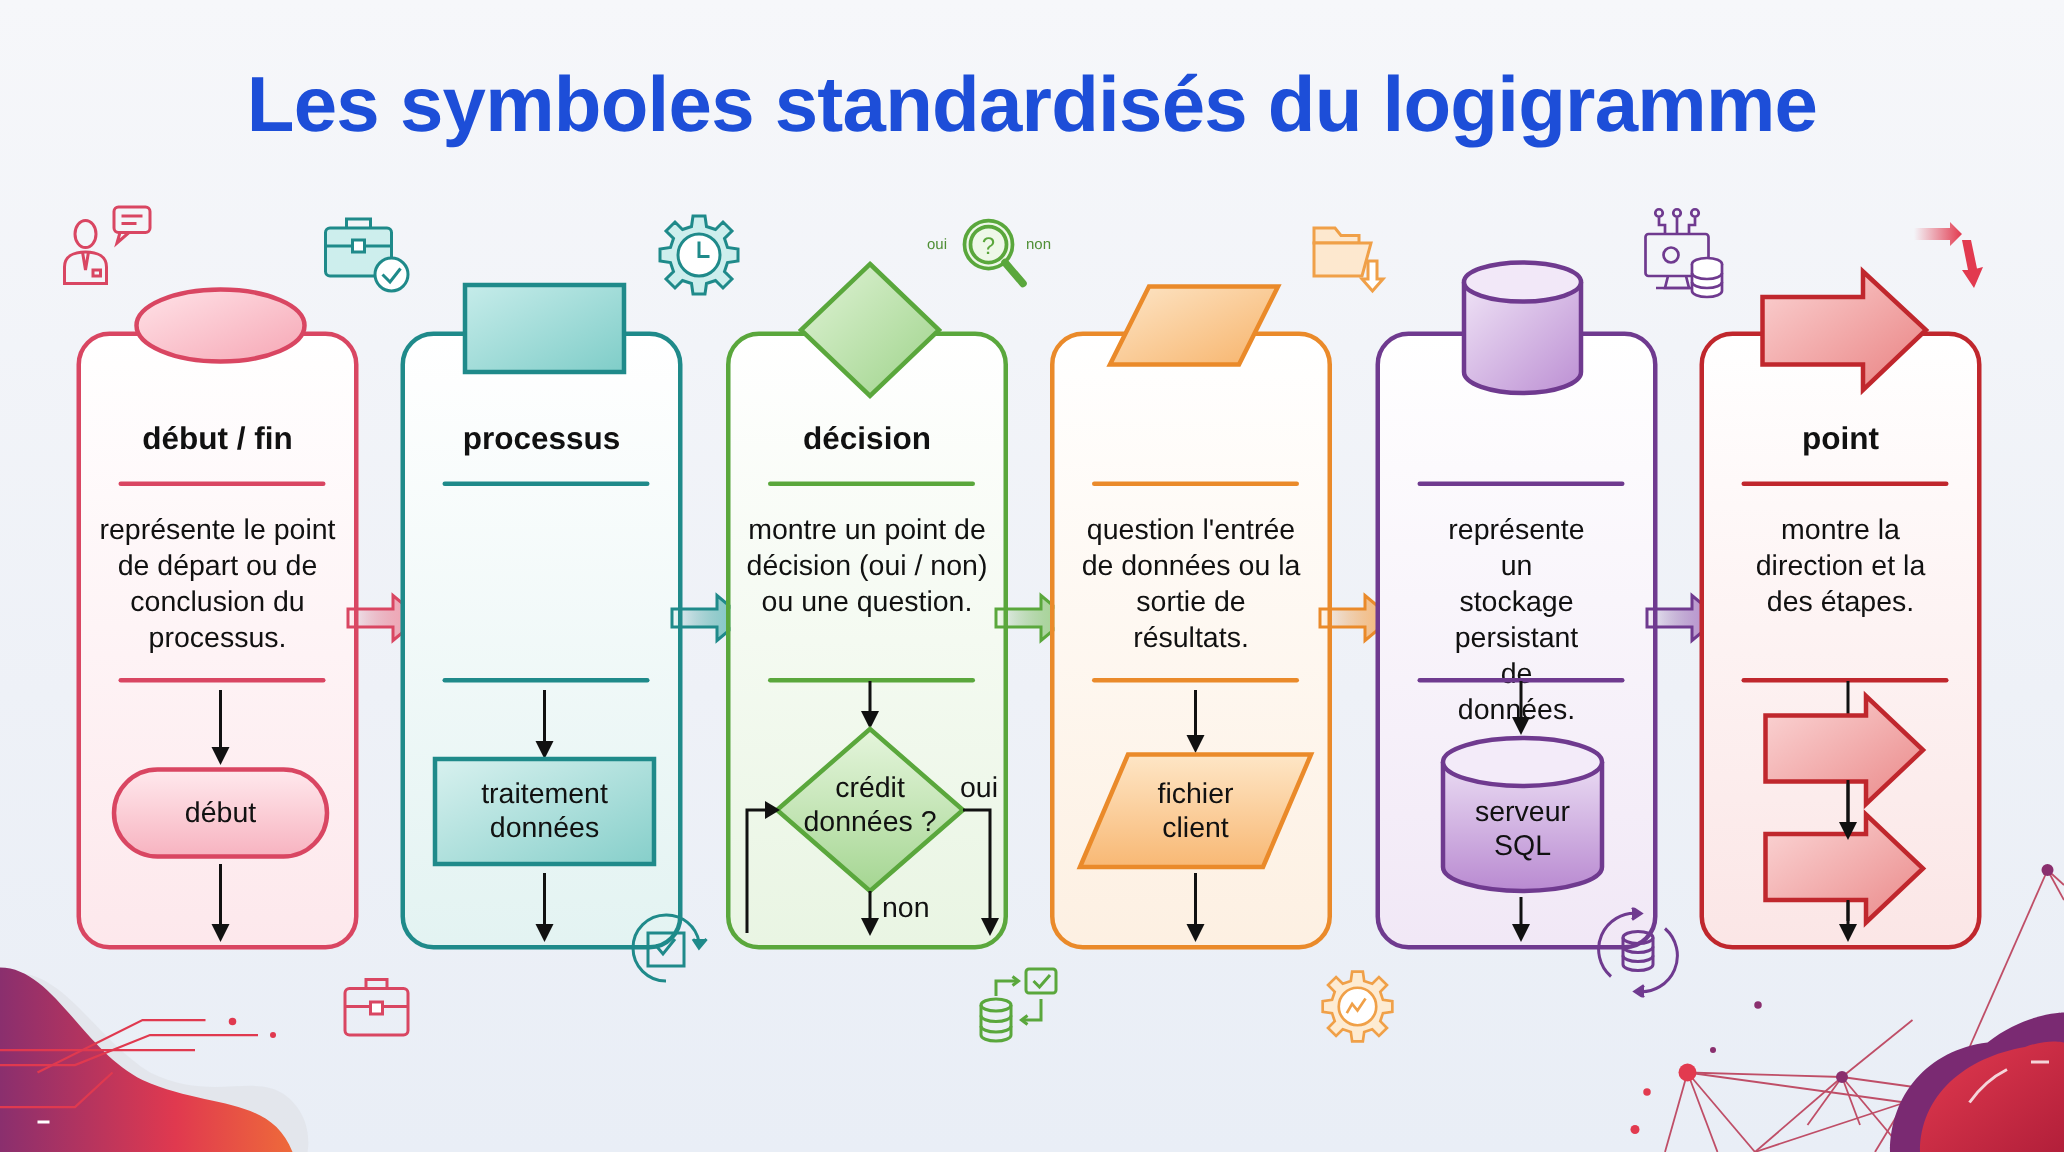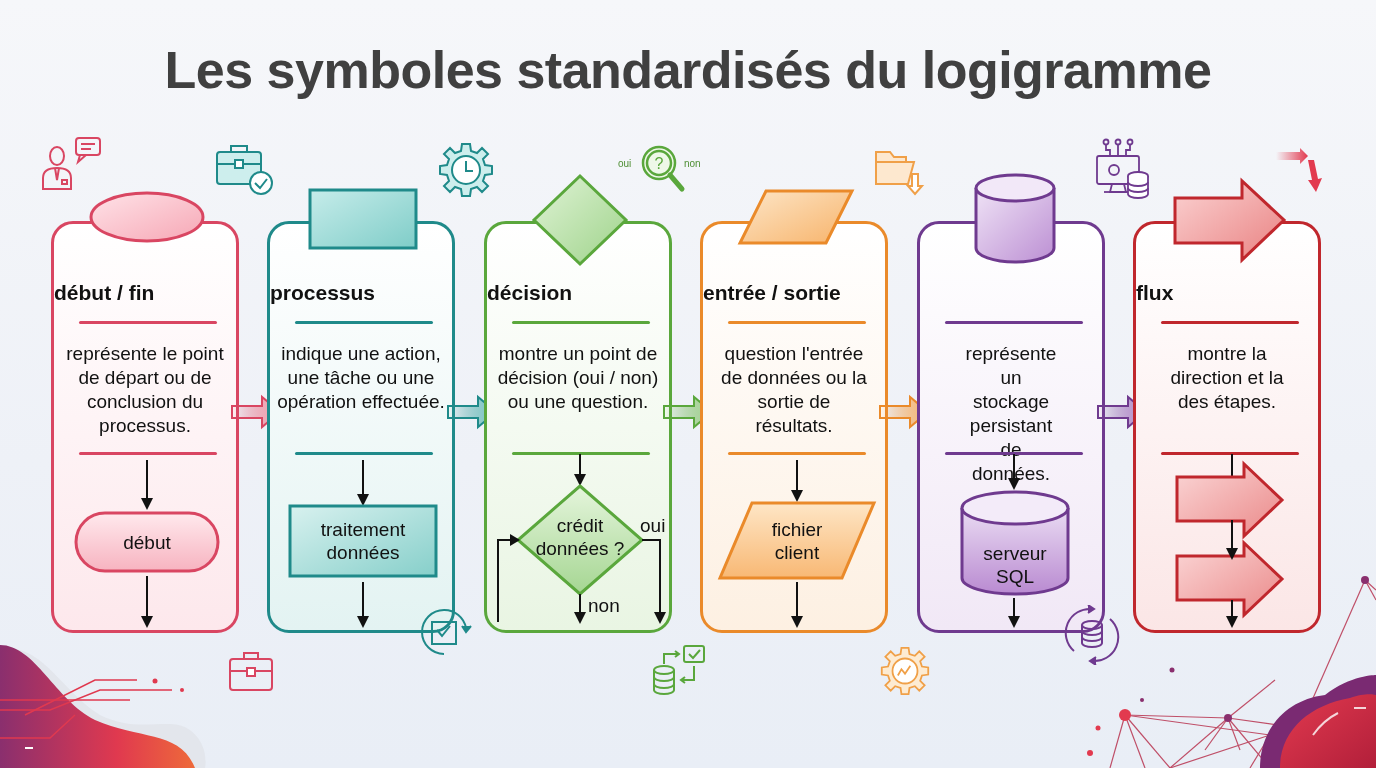--- a/index.html
+++ b/index.html
@@ -11,21 +11,21 @@
   }
   .title {
     position:absolute; left:0; top:40px; width:1376px; text-align:center;
     font-size:52px; font-weight:bold; letter-spacing:-0.5px;
   }
   .card {
     position:absolute; top:221px; width:188px; height:412px;
     border:3px solid; border-radius:22px; box-sizing:border-box;
   }
   .card .heading {
-    position:absolute; top:57px; left:0; width:100%; 
+    position:absolute; top:57px; left:0; width:100%; text-align:center;
     font-size:21px; font-weight:bold; white-space:nowrap;
   }
   .card .rule1, .card .rule2 {
     position:absolute; left:25px; width:138px; height:3px; border-radius:2px;
   }
   .card .rule1 { top:97px; }
   .card .rule2 { top:228px; }
   .card .desc {
     position:absolute; top:118px; left:0; width:100%; text-align:center;
     font-size:19px; line-height:24px;
@@ -91,21 +91,21 @@
   <circle cx="62" cy="90" r="2.5" fill="#8a2f6e"></circle>
   <circle cx="32" cy="120" r="2" fill="#8a2f6e"></circle>
   <circle cx="-12" cy="148" r="2.5" fill="#e23a4f"></circle>
   <circle cx="-20" cy="173" r="3" fill="#e23a4f"></circle>
   <path d="M150 188 C 150 150, 175 120, 215 115 C 240 95, 266 95, 266 95 L266 188 Z" fill="#7a2a72"></path>
   <path d="M170 188 C 170 150, 200 125, 240 118 C 256 112, 266 115, 266 115 L266 188 Z" fill="url(#gblobR)"></path>
   <path d="M203 155 C 210 145, 218 138, 228 133" stroke="#fff" stroke-width="2" fill="none" opacity="0.8"></path>
   <rect x="244" y="127" width="12" height="2" fill="#fff" opacity="0.8"></rect>
 </svg>
 
-<div class="title" style="color:#404040">Les symboles standardisés du logigramme</div>
+<div class="title" style="color:#1d4ed8">Les symboles standardisés du logigramme</div>
 
 <div class="card" style="left:51px;border-color:#d94662;background:linear-gradient(180deg,#fff 0%,#fde8ec 100%)">
   <div class="heading">début / fin</div>
   <div class="rule1" style="background:#d94662"></div>
   <div class="desc" style="padding:0 8px;box-sizing:border-box">représente le point de départ ou de conclusion du processus.</div>
   <div class="rule2" style="background:#d94662"></div>
 </div>
 <svg class="abs" style="left:88px;top:190px" width="118" height="56">
   <defs>
       <linearGradient id="g1" x1="0" y1="0" x2="1" y2="1">
@@ -160,21 +160,20 @@
     <rect x="2" y="9" width="42" height="31" rx="3"></rect>
       <path d="M16 9 L16 3 L30 3 L30 9"></path>
     <path d="M2 21 L44 21"></path>
       <rect x="19" y="18" width="8" height="8" fill="#fff"></rect>
   </g>
 </svg>
 
 <div class="card" style="left:267px;border-color:#1f8a8a;background:linear-gradient(180deg,#fff 0%,#e3f3f2 100%)">
   <div class="heading">processus</div>
   <div class="rule1" style="background:#1f8a8a"></div>
-  <div class="desc">indique une action, une tâche ou une opération effectuée.</div>
   <div class="rule2" style="background:#1f8a8a"></div>
 </div>
 <svg class="abs" style="left:308px;top:188px" width="112" height="64">
   <defs>
       <linearGradient id="g2" x1="0" y1="0" x2="1" y2="1">
         <stop offset="0" stop-color="#c6ecea"></stop>
         <stop offset="1" stop-color="#7fcdc8"></stop>
       </linearGradient>
     </defs>
   <rect x="2" y="2" width="106" height="58" fill="url(#g2)" stroke="#1f8a8a" stroke-width="3"></rect>
@@ -303,21 +302,20 @@
     <rect x="34" y="2" width="20" height="16" rx="2"></rect>
       <path d="M39 10 L43 14 L50 6"></path>
     <path d="M14 20 L14 10 L28 10"></path>
       <path d="M25 7 L29 10 L25 13"></path>
     <path d="M44 22 L44 36 L32 36"></path>
       <path d="M35 33 L31 36 L35 39"></path>
   </g>
 </svg>
 
 <div class="card" style="left:700px;border-color:#ea8a2a;background:linear-gradient(180deg,#fff 0%,#fdf0e2 100%)">
-  <div class="heading">entrée / sortie</div>
   <div class="rule1" style="background:#ea8a2a"></div>
   <div class="desc" style="padding:0 16px;box-sizing:border-box">question l'entrée de données ou la sortie de résultats.</div>
   <div class="rule2" style="background:#ea8a2a"></div>
 </div>
 <svg class="abs" style="left:738px;top:189px" width="116" height="58">
   <defs>
       <linearGradient id="g4" x1="0" y1="0" x2="1" y2="1">
         <stop offset="0" stop-color="#fde6c8"></stop>
         <stop offset="1" stop-color="#f7b36a"></stop>
       </linearGradient>
@@ -389,21 +387,21 @@
 <svg class="abs" style="left:959px;top:488px" width="112" height="110">
   <defs>
       <linearGradient id="g5b" x1="0" y1="0" x2="0" y2="1">
         <stop offset="0" stop-color="#eadcf3"></stop>
         <stop offset="1" stop-color="#b98ad1"></stop>
       </linearGradient>
     </defs>
   <path d="M3 20 L3 90 A53 16 0 0 0 109 90 L109 20" fill="url(#g5b)" stroke="#6f3a8f" stroke-width="3"></path>
   <ellipse cx="56" cy="20" rx="53" ry="16" fill="#f3ebf9" stroke="#6f3a8f" stroke-width="3"></ellipse>
 </svg>
-<div class="example-label" style="left:970px;top:542px;width:90px">serveur SQL</div>
+<div class="example-label" style="left:970px;top:530px;width:90px">serveur SQL</div>
 <svg class="abs" style="left:1007px;top:598px" width="14" height="30">
   <line x1="7" y1="0" x2="7" y2="20" stroke="#111" stroke-width="2"></line>
     <path d="M1 18 L13 18 L7 30 Z" fill="#111"></path>
 </svg>
 <svg class="abs" style="left:1098px;top:394px" width="50" height="36">
   <defs>
       <linearGradient id="ca5" x1="0" y1="0" x2="1" y2="0">
         <stop offset="0" stop-color="#6f3a8f" stop-opacity="0"></stop>
         <stop offset="1" stop-color="#bc8fd3"></stop>
       </linearGradient>
@@ -436,21 +434,21 @@
     <path d="M24 0 L30 4 L24 8" fill="#6f3a8f"></path>
       <path d="M32 52 L26 56 L32 60" fill="#6f3a8f"></path>
     <ellipse cx="28" cy="20" rx="10" ry="4"></ellipse>
       <path d="M18 20 L18 38 A10 4 0 0 0 38 38 L38 20"></path>
     <path d="M18 26 A10 4 0 0 0 38 26"></path>
       <path d="M18 32 A10 4 0 0 0 38 32"></path>
   </g>
 </svg>
 
 <div class="card" style="left:1133px;border-color:#c0272d;background:linear-gradient(180deg,#fff 0%,#fbe6e6 100%)">
-  <div class="heading">flux</div>
+  <div class="heading">point</div>
   <div class="rule1" style="background:#c0272d"></div>
   <div class="desc" style="padding:0 20px;box-sizing:border-box">montre la direction et la des étapes.</div>
   <div class="rule2" style="background:#c0272d"></div>
 </div>
 <svg class="abs" style="left:1172px;top:178px" width="116" height="86">
   <defs>
       <linearGradient id="g6" x1="0" y1="0" x2="1" y2="1">
         <stop offset="0" stop-color="#fbd3d3"></stop>
         <stop offset="1" stop-color="#e98181"></stop>
       </linearGradient>

